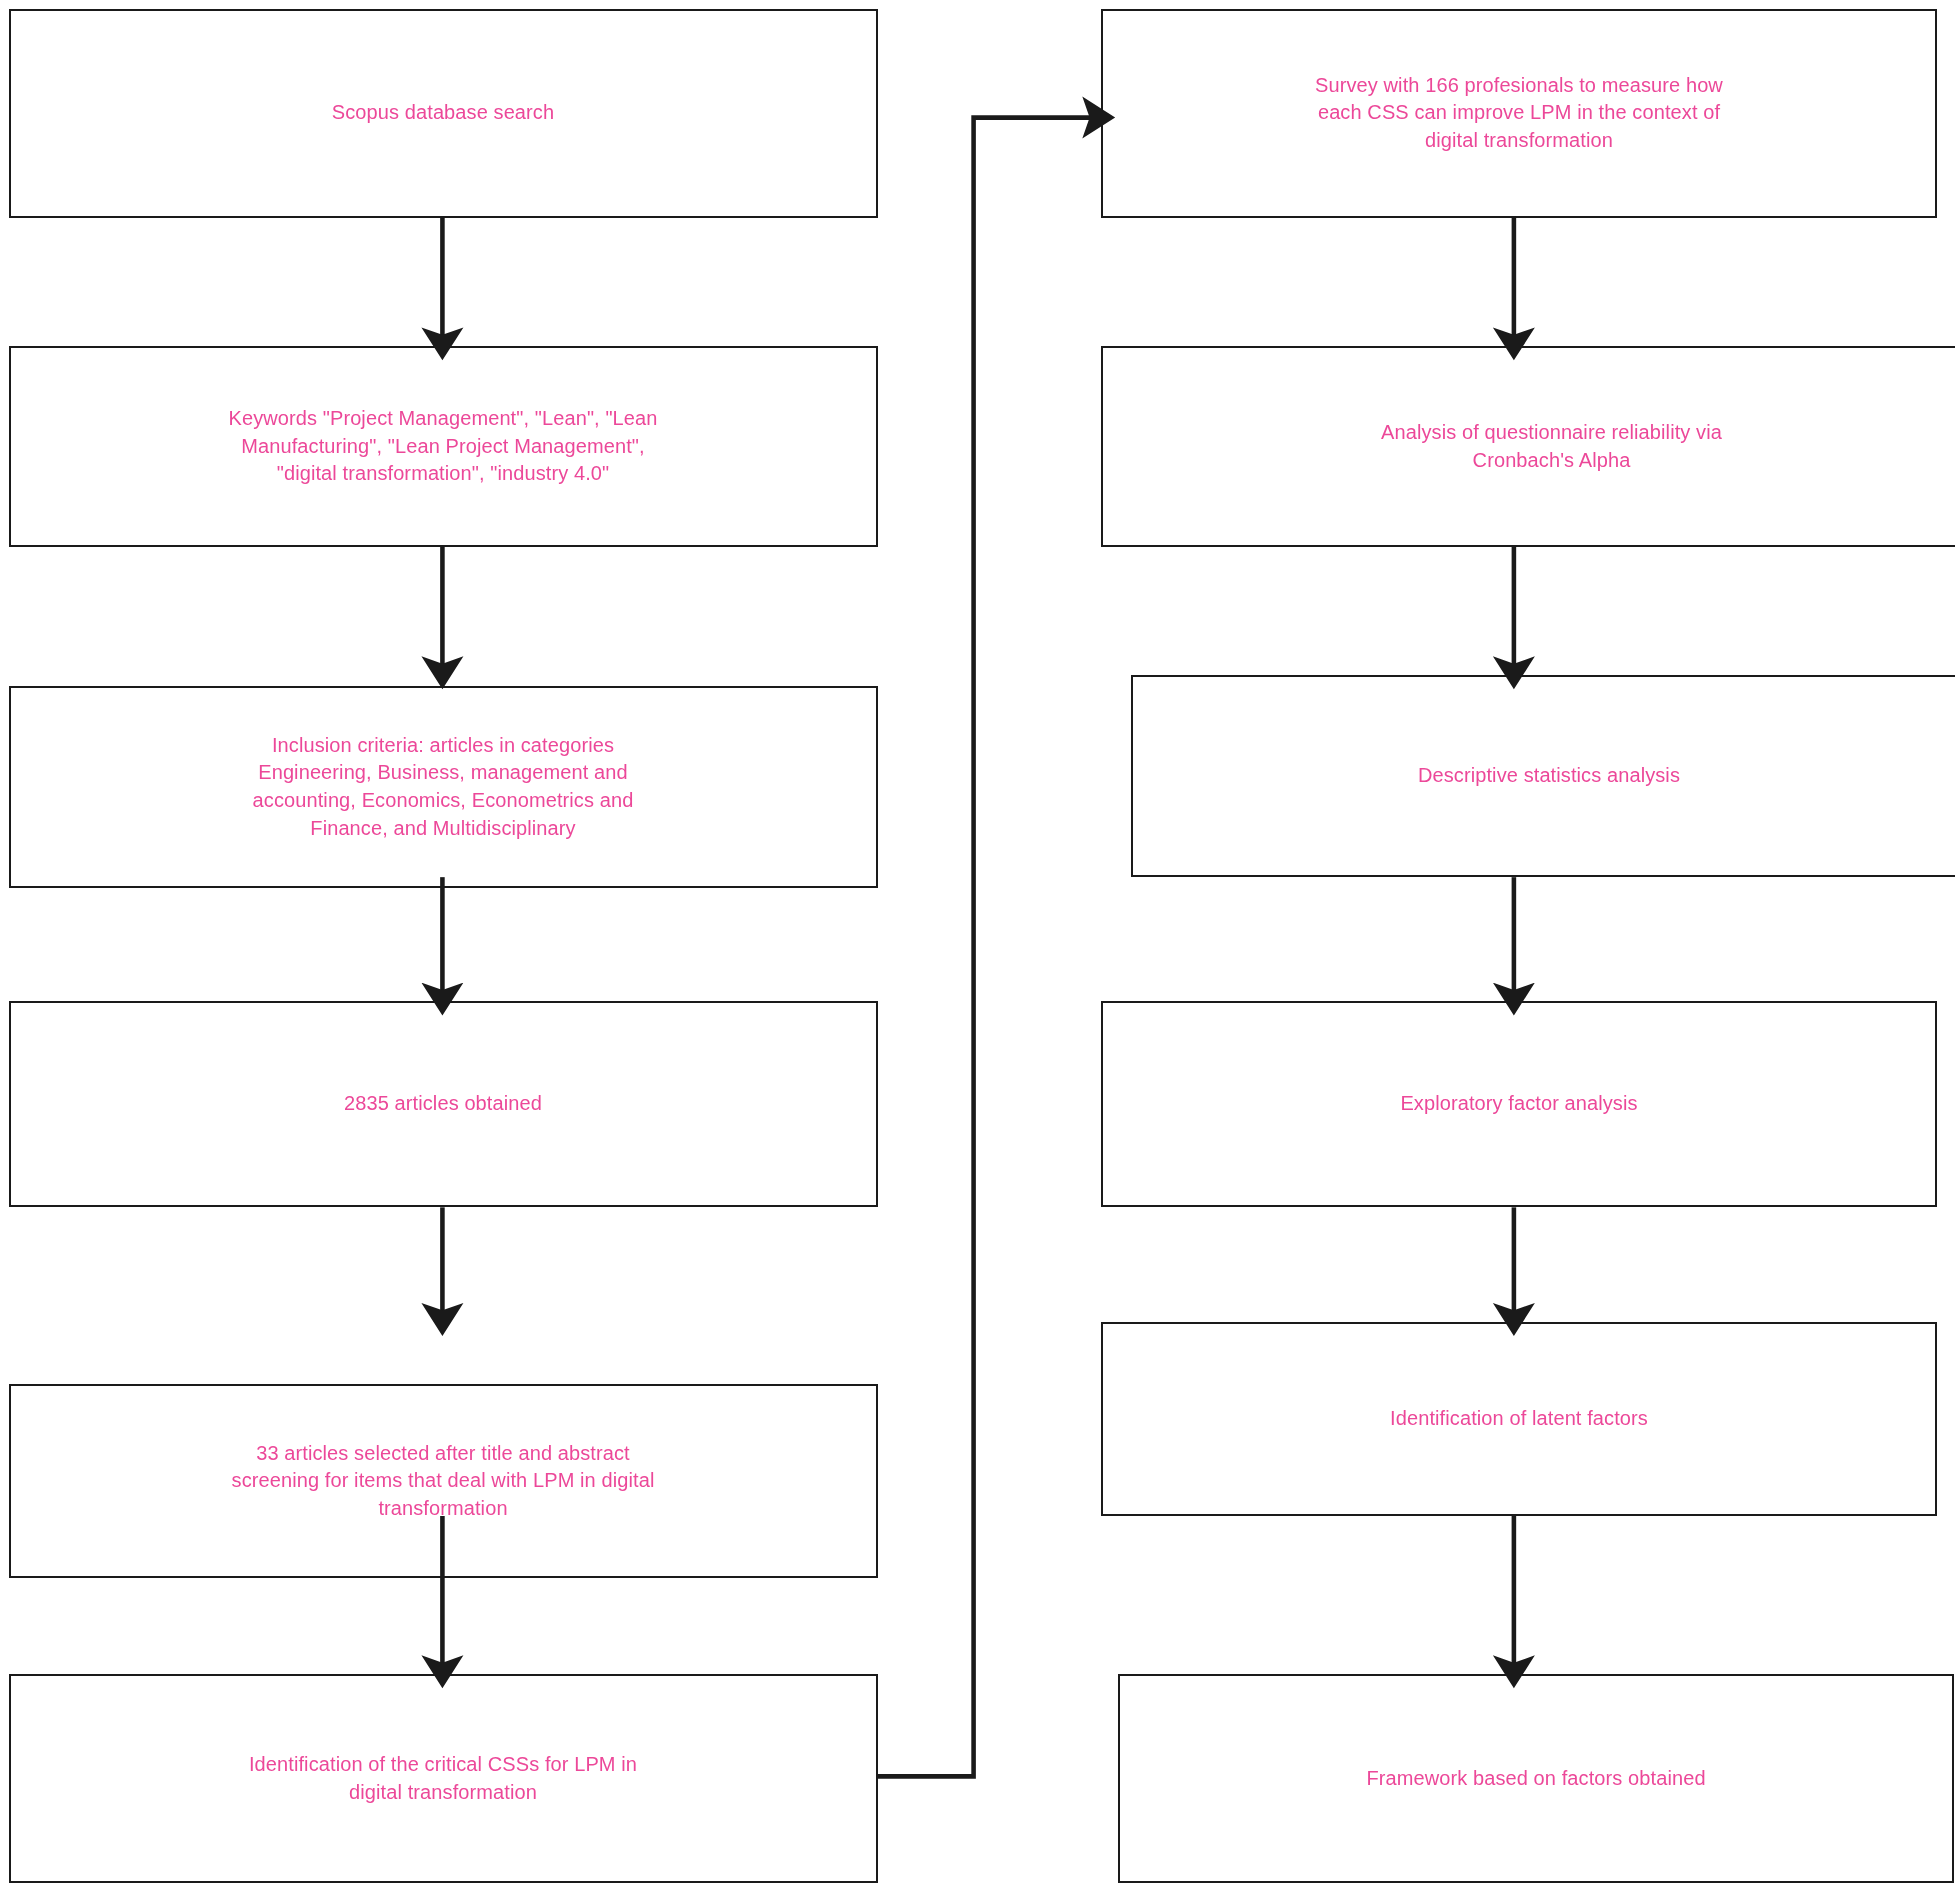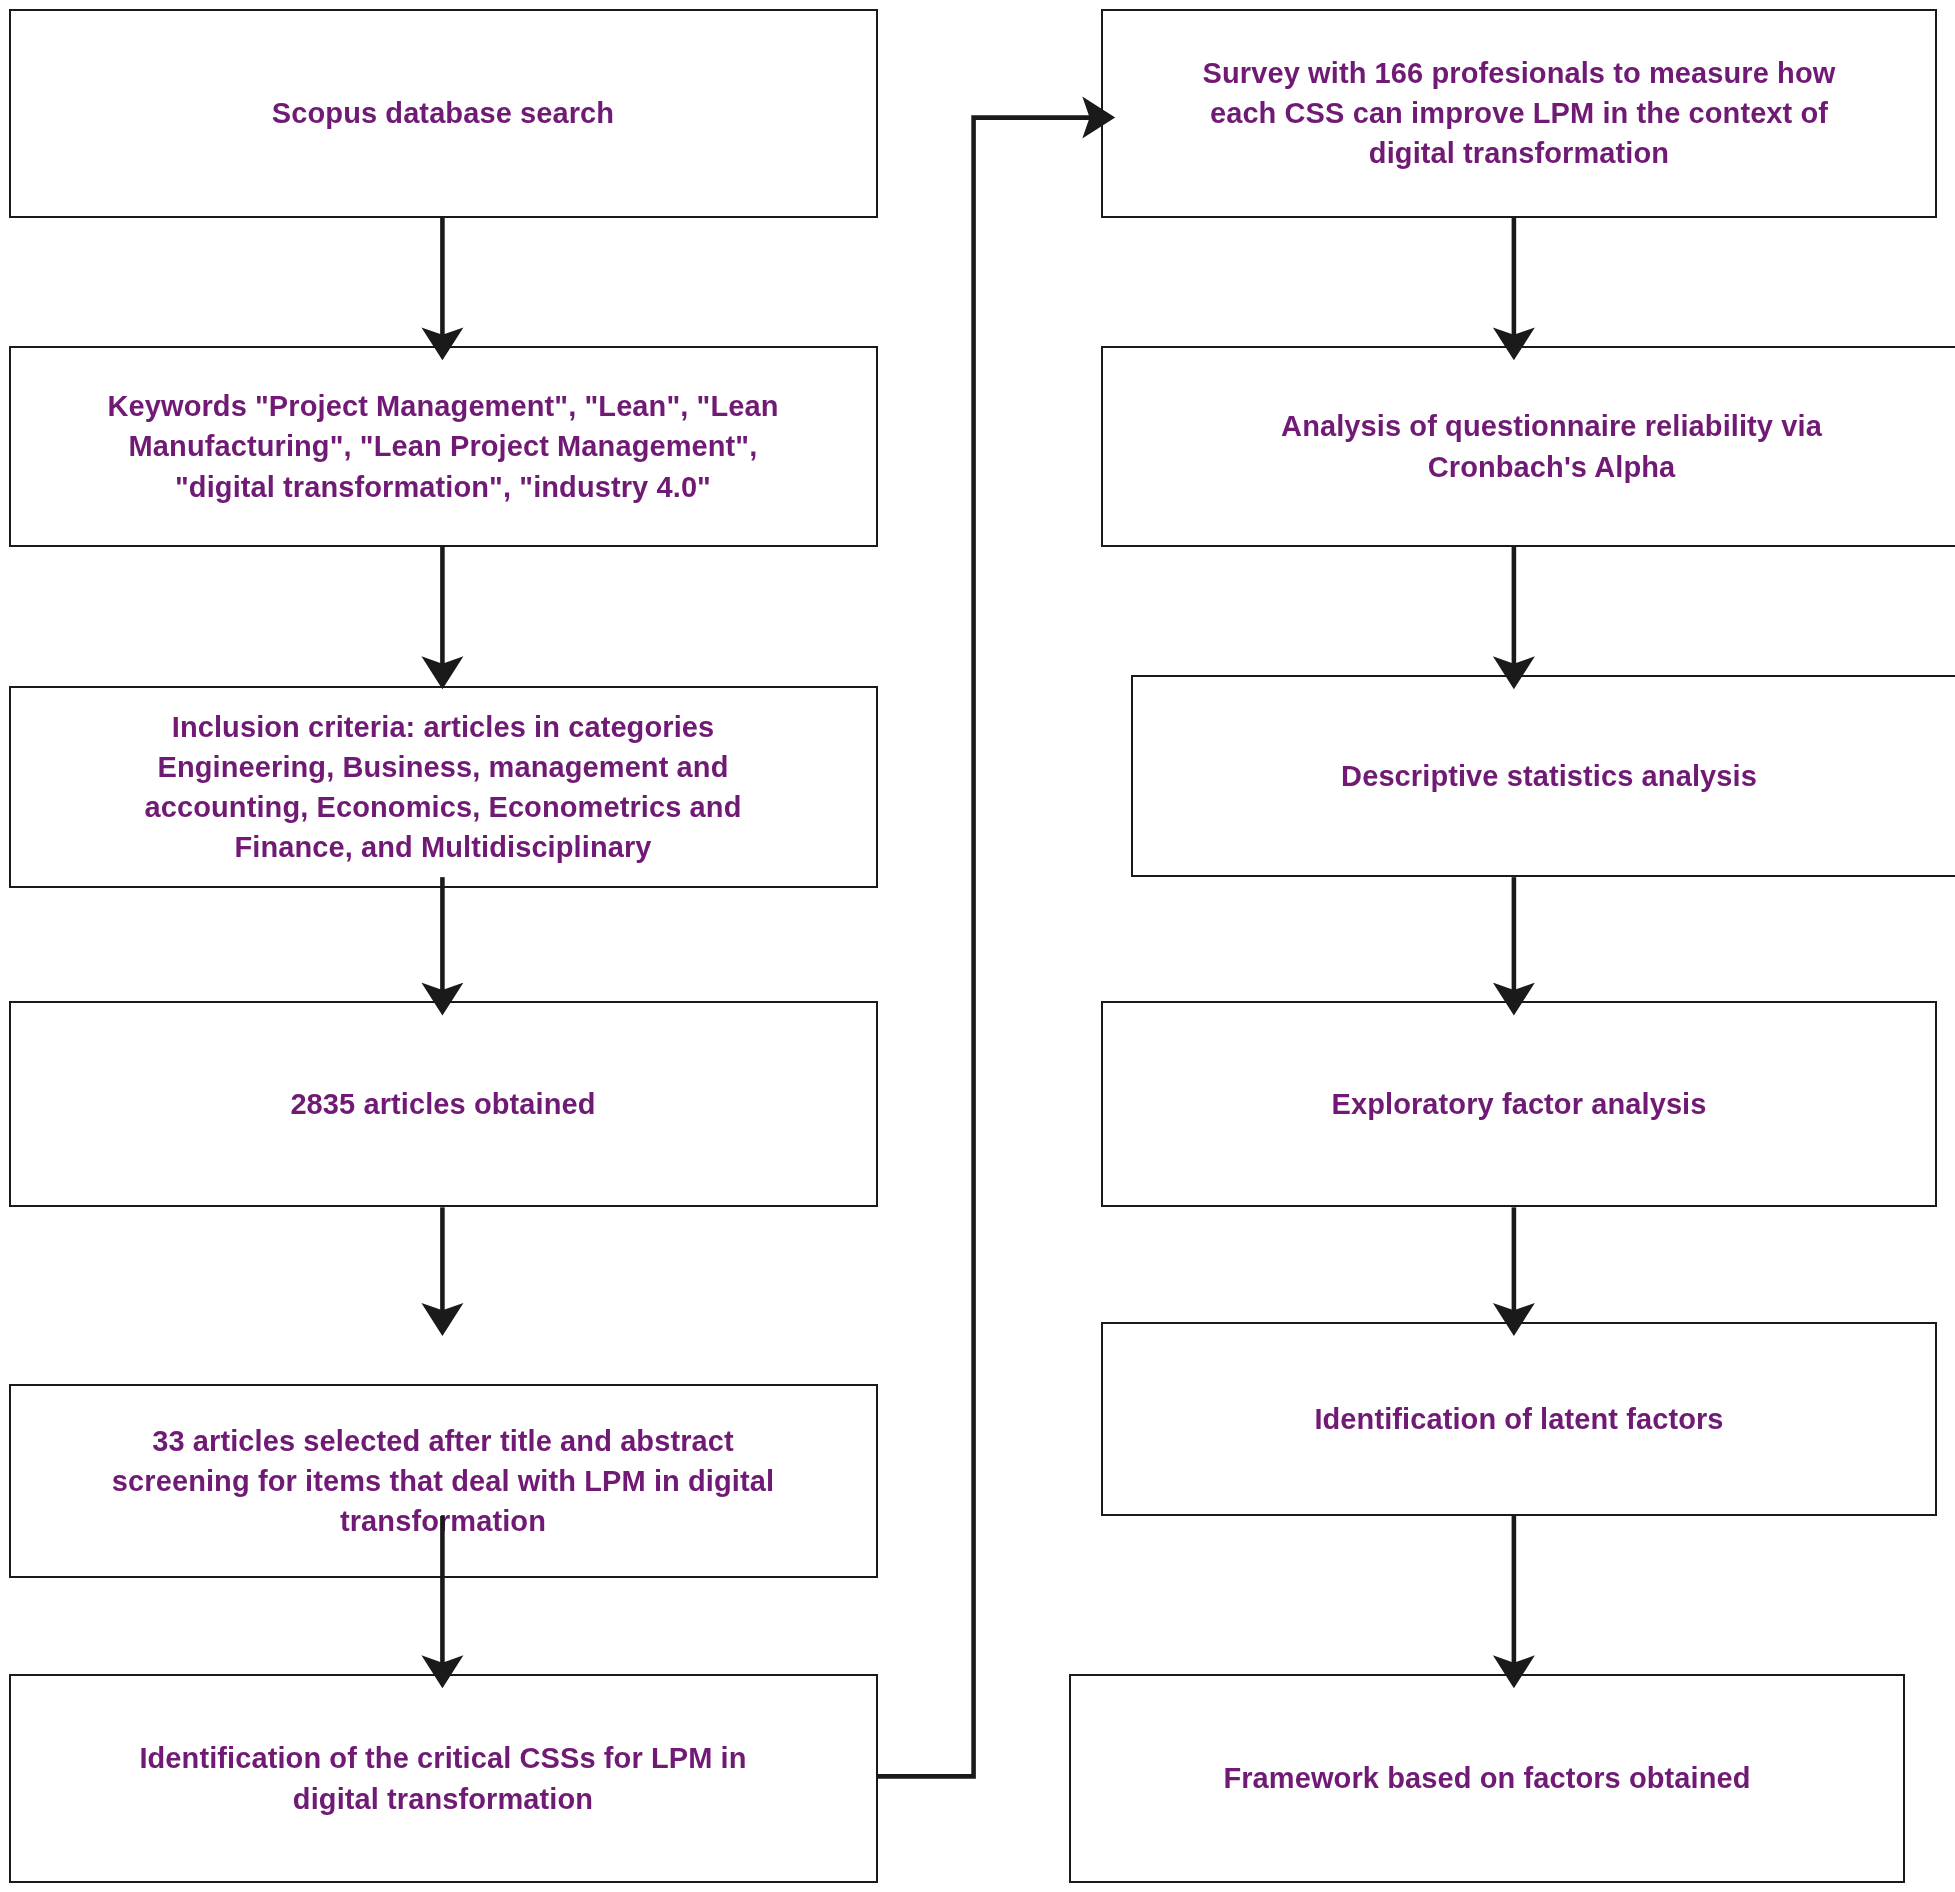--- a/index.html
+++ b/index.html
@@ -21,26 +21,25 @@
     border: 2.6px solid #1a1a1a;
     background: #ffffff;
     display: flex;
     align-items: center;
     justify-content: center;
     text-align: center;
   }
   .node .label {
     display: block;
     width: 92%;
-    font-size: 29px;
+    font-size: 20px;
     line-height: 1.38;
-    color: #701a75;
+    color: #ec4899;
     letter-spacing: 0.1px;
     white-space: pre-line;
-    font-weight: bold;
   }
   .conn {
     position: absolute;
     pointer-events: none;
     overflow: visible;
   }
   .conn svg { display: block; overflow: visible; }
 </style>
 </head>
 <body>
@@ -95,21 +94,21 @@
   </div>
 
   <div class="node" style="left:1101px; top:1001px; width:836px; height:206px;">
     <span class="label">Exploratory factor analysis</span>
   </div>
 
   <div class="node" style="left:1101px; top:1322px; width:836px; height:194px;">
     <span class="label">Identification of latent factors</span>
   </div>
 
-  <div class="node" style="left:1069px; top:1674px; width:836px; height:209px;justify-content:center;">
+  <div class="node" style="left:1118px; top:1674px; width:836px; height:209px;justify-content:center;">
     <span class="label">Framework based on factors obtained</span>
   </div>
 
   <div class="conn" style="left:0; top:0; width:1955px; height:1892px;">
     <svg width="1955" height="1892" viewBox="0 0 2996 2899" xmlns="http://www.w3.org/2000/svg" aria-hidden="true">
       <defs>
         <marker id="ah" markerWidth="13" markerHeight="13" refX="3.2" refY="5" orient="auto" markerUnits="strokeWidth">
           <path d="M0,0.4 L7.2,5 L0,9.6 L1.6,5 Z" fill="#1a1a1a"></path>
         </marker>
       </defs>

